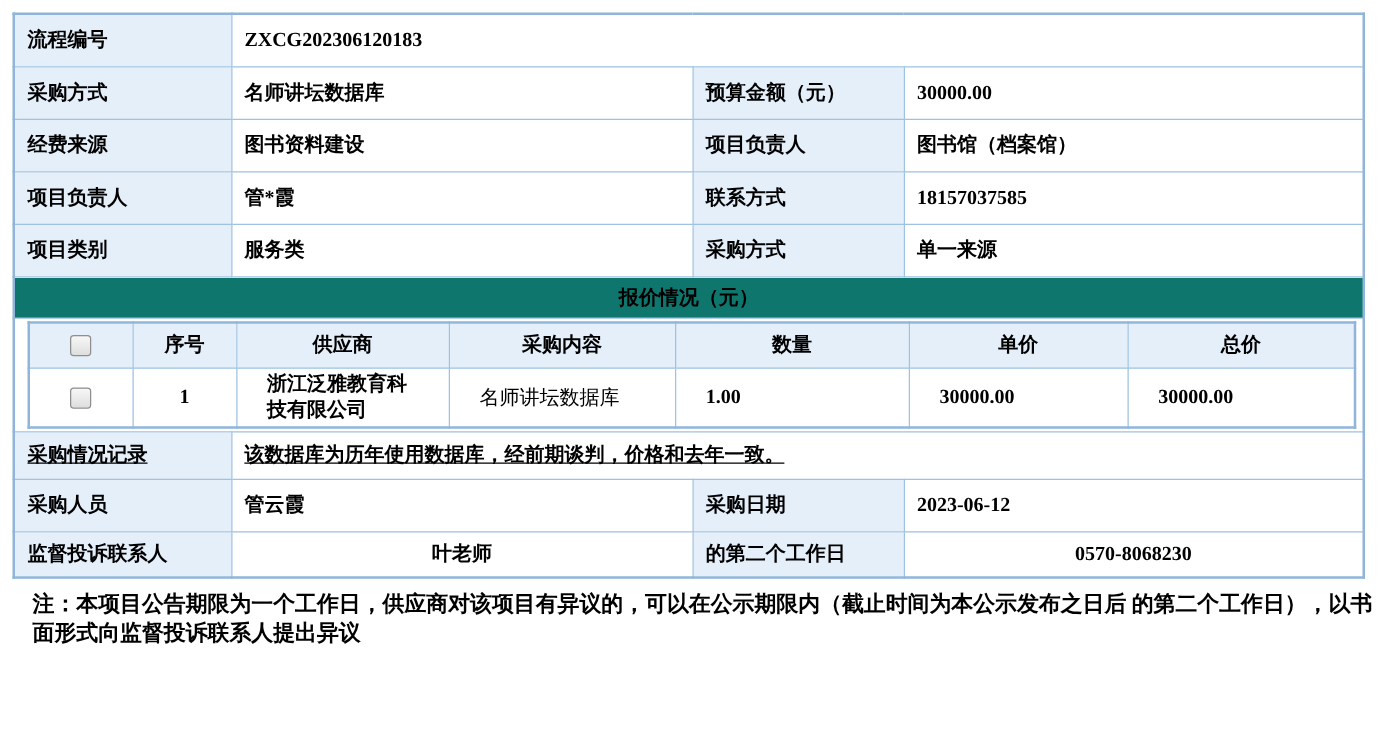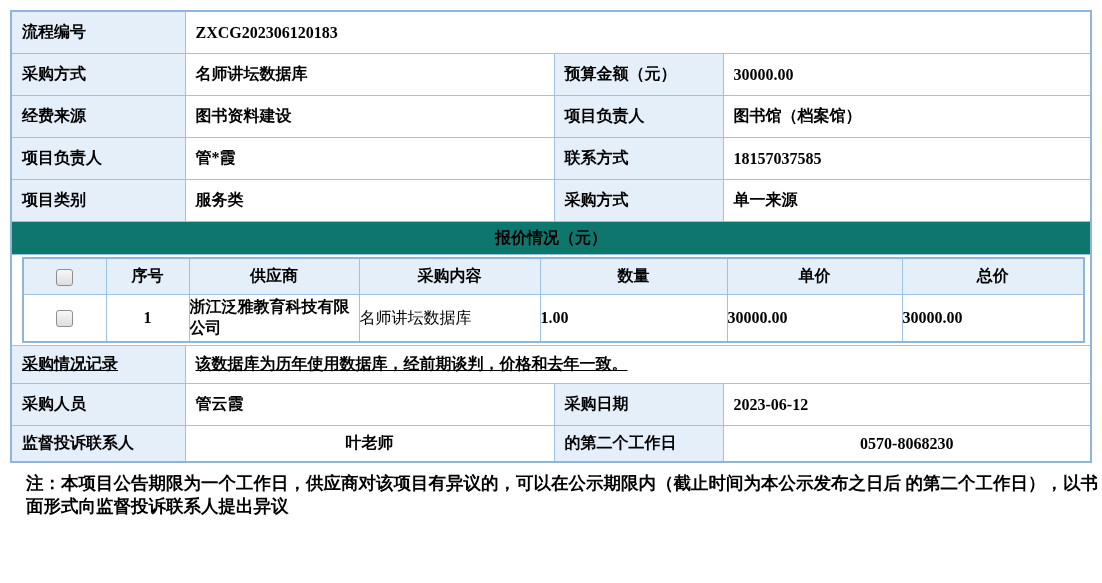--- a/index.html
+++ b/index.html
@@ -28,21 +28,21 @@
   tr.h-sup td{height:31px;}
   td.quote-title{
     background:#0f766e;font-weight:bold;text-align:center;height:28px;
   }
   td.inner-wrap{padding:3px;}
   table.inner{
     width:100%;border-collapse:collapse;table-layout:fixed;
     border:2px solid #8fb5da;
   }
   table.inner td{
-    border:1px solid #9dc2e2;font-size:16px;padding:2px 0;
+    border:1px solid #9dc2e2;font-size:16px;padding:2px 24px;
     vertical-align:middle;overflow:hidden;word-break:break-all;
   }
   tr.inner-head td{
     background:#e5effa;text-align:center;font-weight:bold;height:31px;
   }
   tr.inner-data td{height:38px;font-weight:bold;background:#fff;}
   tr.inner-data td.regular{font-weight:normal;}
   .checkbox{
     display:inline-block;width:15px;height:15px;
     background:linear-gradient(#f7f7f7,#dedede);

